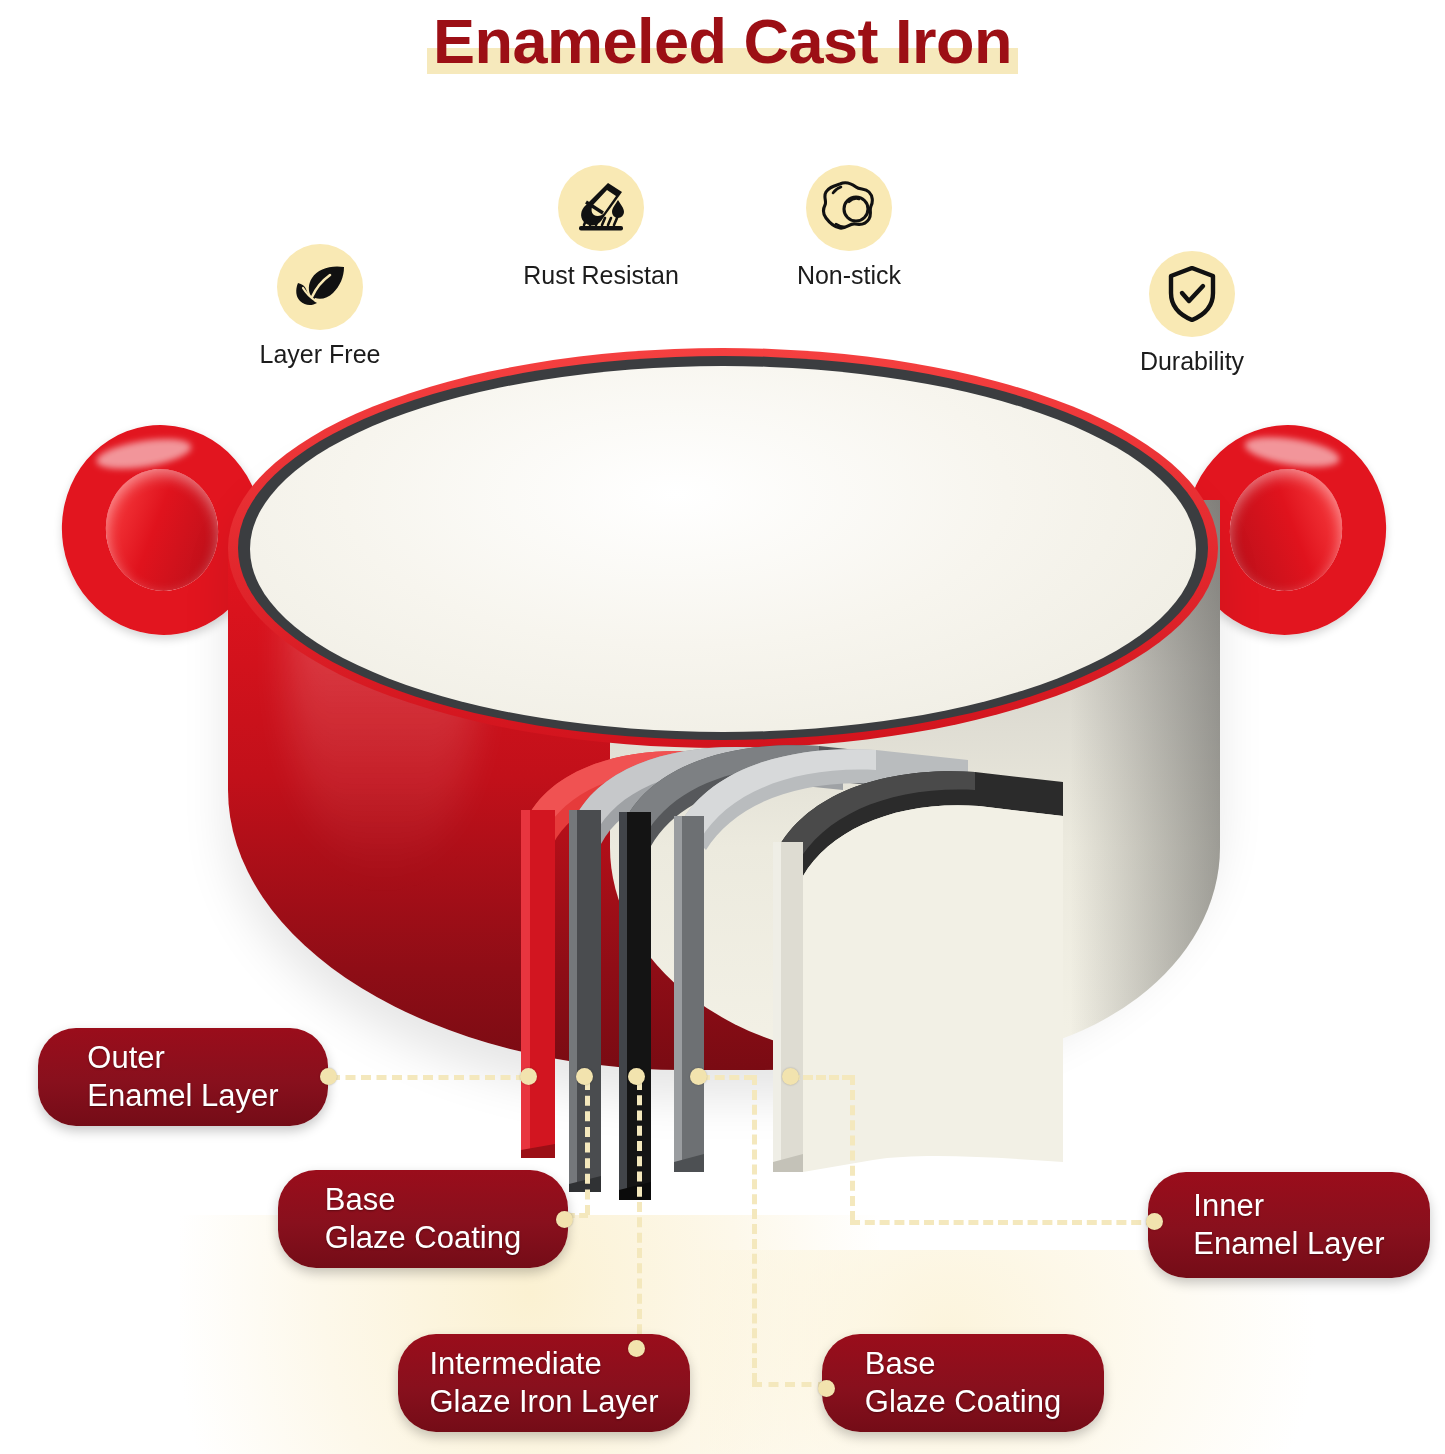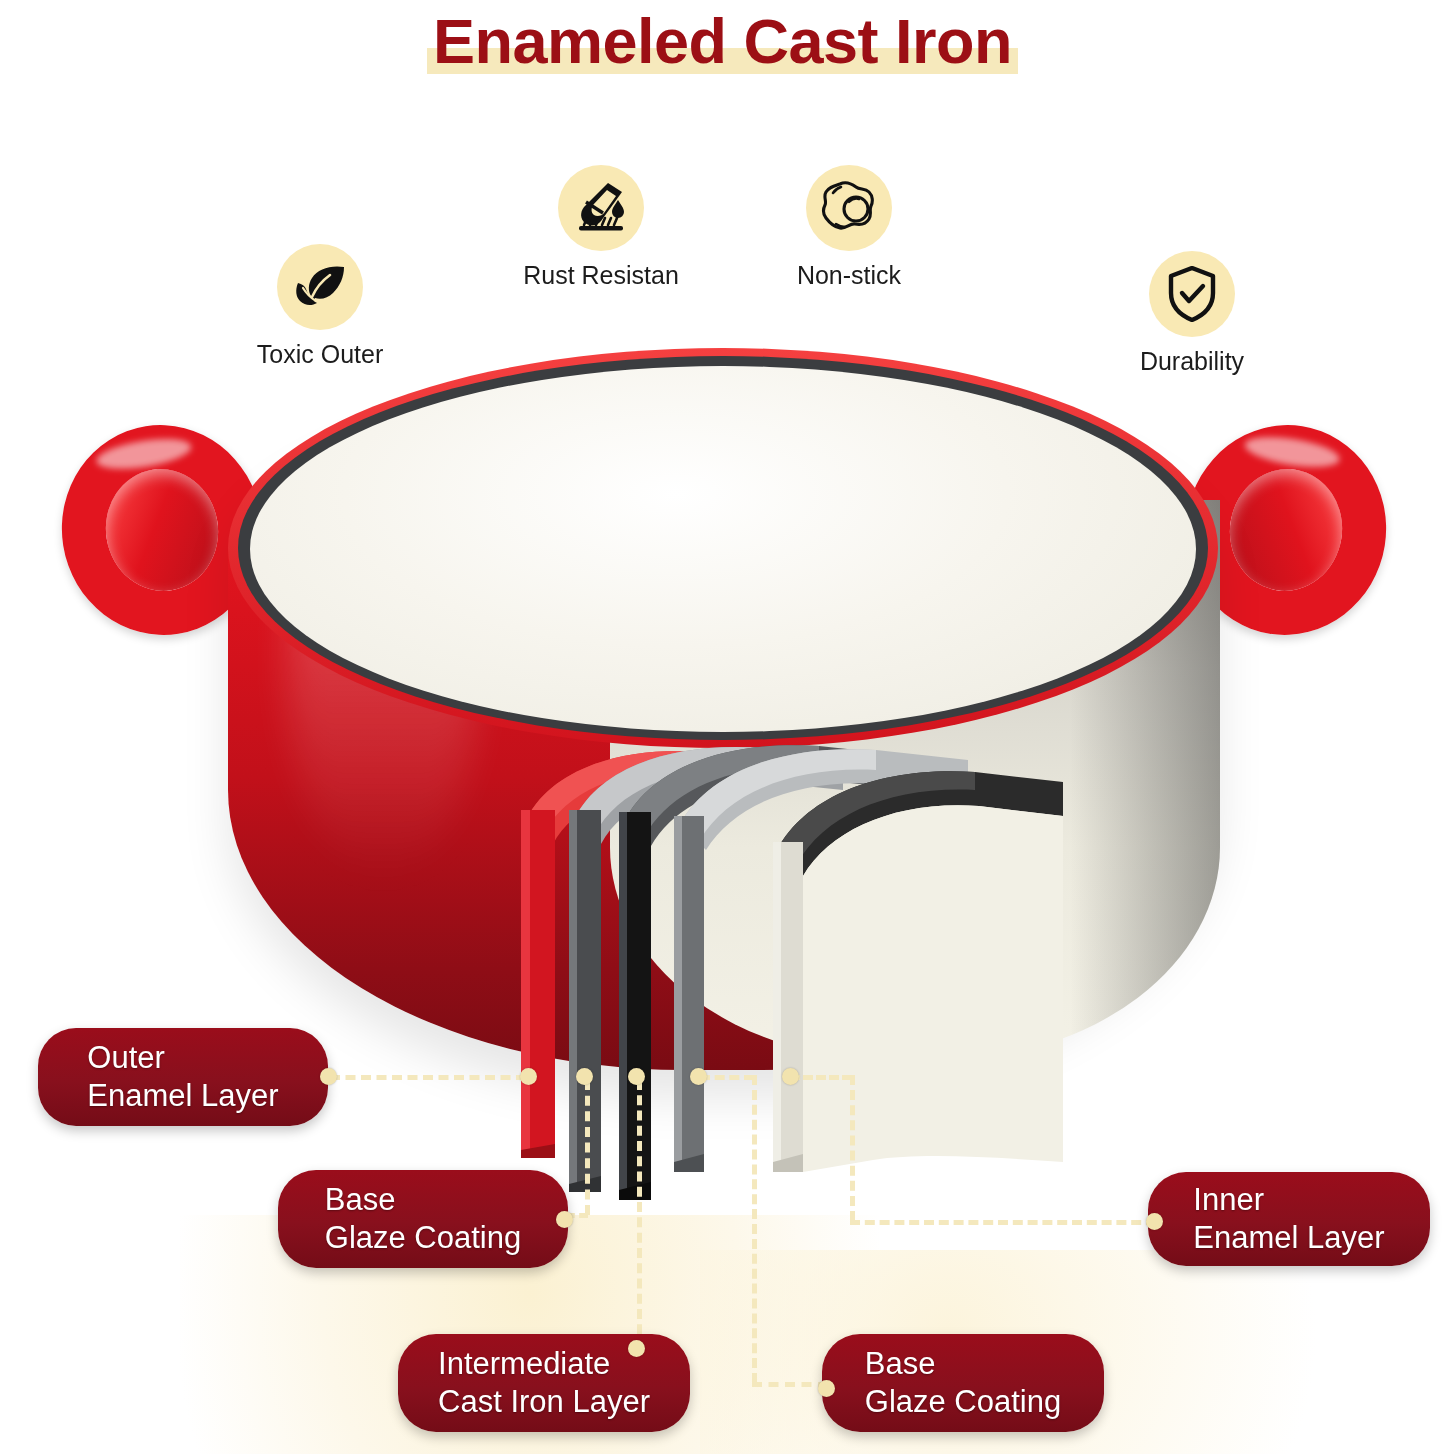--- a/index.html
+++ b/index.html
@@ -140,21 +140,21 @@
     border-radius:38px;
     color:#ffffff;
     display:flex; align-items:center; justify-content:center;
     padding:12px 24px;
     box-shadow:0 5px 12px rgba(0,0,0,.22);
     font-size:31px; line-height:38px;
     text-shadow:0 1px 2px rgba(0,0,0,.35);
   }
   #pill-outer    { left:38px;  top:1028px; width:290px; height:98px; }
   #pill-base1    { left:278px; top:1170px; width:290px; height:98px; }
-  #pill-inner    { left:1148px;top:1172px; width:282px; height:94px; }
+  #pill-inner    { left:1148px;top:1172px; width:282px; height:106px; }
   #pill-interm   { left:398px; top:1334px; width:292px; height:98px; }
   #pill-base2    { left:822px; top:1334px; width:282px; height:98px; }
 
   .dot{
     position:absolute; width:17px; height:17px; border-radius:50%;
     background:#f2e3ae; z-index:41;
     box-shadow:0 0 2px rgba(0,0,0,.25);
   }
 
   .dline{ position:absolute; z-index:39; }
@@ -180,21 +180,21 @@
   <div class="circ">
     <span>
       <svg width="52" height="52" viewBox="0 0 52 52">
         <path d="M50 6C36 4 24 8 18 17c-4 6-4 13-1 18l-2 5 4 2 2-5c6 2 13 0 18-5C46 25 50 16 50 6z" fill="#111"></path>
         <path d="M36 14C29 19 22 27 18 36" stroke="#f9e9b4" stroke-width="2.6" fill="none" stroke-linecap="round"></path>
         <path d="M4 22c-3 7-2 14 2 18 5 5 12 5 17 2-5-3-9-8-11-14-1-3-4-5-8-6z" fill="#111"></path>
         <path d="M9 27c3 5 8 10 13 13" stroke="#f9e9b4" stroke-width="2.2" fill="none" stroke-linecap="round"></path>
       </svg>
     </span>
   </div>
-  <div class="blabel">Toxic Outer</div>
+  <div class="blabel">Layer Free</div>
 </div>
 
 <div class="badge" id="badge-rust">
   <div class="circ">
     <span>
       <svg width="56" height="56" viewBox="0 0 56 56">
         <path d="M35 3 49 12 28 41c-4 5-11 6-16 2s-5-11-1-16L35 3z" fill="#111"></path>
         <path d="M34 10 43 16 31 33c-2 3-7 4-10 2s-3-7-1-10L34 10z" fill="#f9e9b4"></path>
         <path d="M13 22 30 33" stroke="#111" stroke-width="3.4"></path>
         <path d="M45 20c3 5 6 8 6 12a6 6 0 1 1-12 0c0-4 3-7 6-12z" fill="#111"></path>
@@ -360,21 +360,21 @@
 <div class="pill" id="pill-inner">
   <div>
     <div>Inner</div>
     <div>Enamel Layer</div>
   </div>
 </div>
 
 <div class="pill" id="pill-interm">
   <div>
     <div>Intermediate</div>
-    <div>Cast Iron Layer</div>
+    <div>Glaze Iron Layer</div>
   </div>
 </div>
 
 <div class="pill" id="pill-base2">
   <div>
     <div>Base</div>
     <div>Glaze Coating</div>
   </div>
 </div>
 

